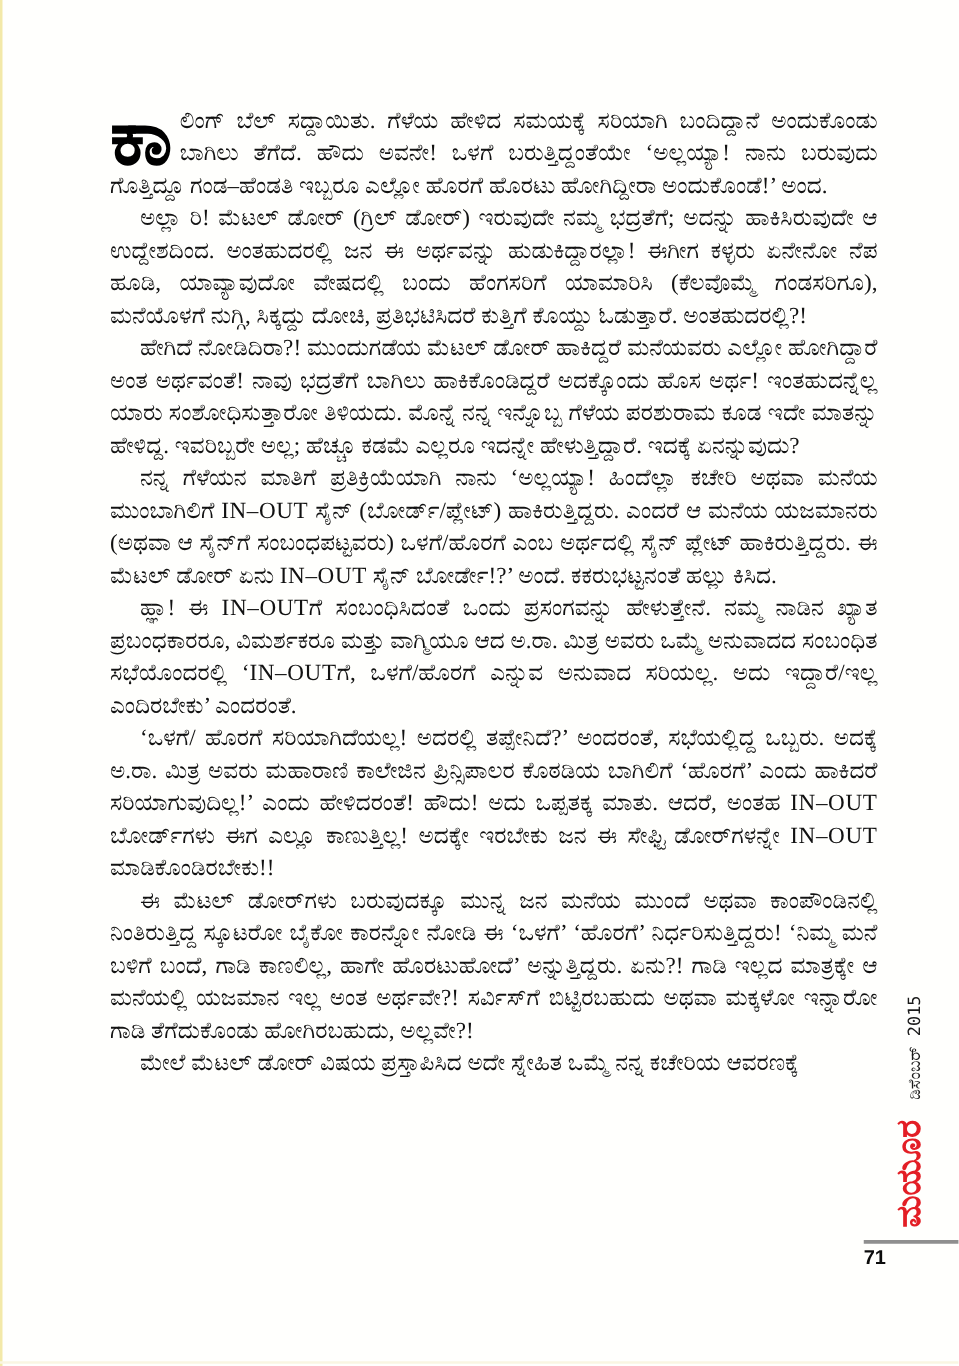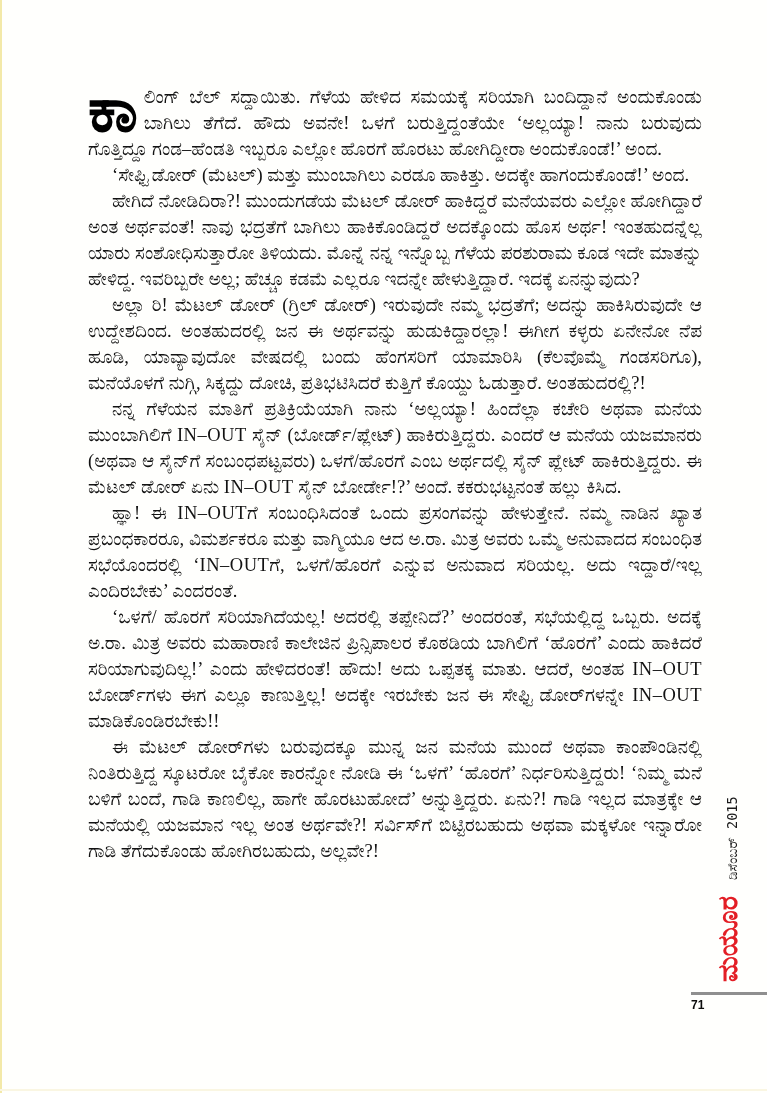--- a/index.html
+++ b/index.html
@@ -89,44 +89,44 @@
   
   .pagenum-box {
     position: absolute;
     left: 691px;
     top: 992px;
     width: 76px;
     border-top: 3px solid #8f8f8f;
     padding-top: 3px;
   }
   .pagenum {
-    font-size: 12px;
+    font-size: 16px;
     font-weight: bold;
     color: #0c0c0c;
     font-family: "Liberation Sans", sans-serif;
   }
 </style>
 </head>
 <body>
 
 <div class="page">
 
   <div class="edge-left"></div>
   <div class="edge-bottom"></div>
 
   <div class="article">
 
   <p class=""><span class="dropcap">ಕಾ</span><span>ಲಿಂಗ್ ಬೆಲ್ ಸದ್ದಾಯಿತು. ಗೆಳೆಯ ಹೇಳಿದ ಸಮಯಕ್ಕೆ ಸರಿಯಾಗಿ ಬಂದಿದ್ದಾನೆ ಅಂದುಕೊಂಡು ಬಾಗಿಲು ತೆಗೆದೆ. ಹೌದು ಅವನೇ! ಒಳಗೆ ಬರುತ್ತಿದ್ದಂತೆಯೇ ‘ಅಲ್ಲಯ್ಯಾ! ನಾನು ಬರುವುದು ಗೊತ್ತಿದ್ದೂ ಗಂಡ–ಹೆಂಡತಿ ಇಬ್ಬರೂ ಎಲ್ಲೋ ಹೊರಗೆ ಹೊರಟು ಹೋಗಿದ್ದೀರಾ ಅಂದುಕೊಂಡೆ!’ ಅಂದ.</span></p>
-      <p class="indent"><span>‘ಸೇಫ್ಟಿ ಡೋರ್ (ಮೆಟಲ್) ಮತ್ತು ಮುಂಬಾಗಿಲು ಎರಡೂ ಹಾಕಿತ್ತು. ಅದಕ್ಕೇ ಹಾಗಂದುಕೊಂಡೆ!’ ಅಂದ.</span></p>
+      <p class="indent"><span>ಅಲ್ಲಾ ರಿ! ಮೆಟಲ್ ಡೋರ್ (ಗ್ರಿಲ್ ಡೋರ್) ಇರುವುದೇ ನಮ್ಮ ಭದ್ರತೆಗೆ; ಅದನ್ನು ಹಾಕಿಸಿರುವುದೇ ಆ ಉದ್ದೇಶದಿಂದ. ಅಂತಹುದರಲ್ಲಿ ಜನ ಈ ಅರ್ಥವನ್ನು ಹುಡುಕಿದ್ದಾರಲ್ಲಾ! ಈಗೀಗ ಕಳ್ಳರು ಏನೇನೋ ನೆಪ ಹೂಡಿ, ಯಾವ್ಯಾವುದೋ ವೇಷದಲ್ಲಿ ಬಂದು ಹೆಂಗಸರಿಗೆ ಯಾಮಾರಿಸಿ (ಕೆಲವೊಮ್ಮೆ ಗಂಡಸರಿಗೂ), ಮನೆಯೊಳಗೆ ನುಗ್ಗಿ, ಸಿಕ್ಕದ್ದು ದೋಚಿ, ಪ್ರತಿಭಟಿಸಿದರೆ ಕುತ್ತಿಗೆ ಕೊಯ್ದು ಓಡುತ್ತಾರೆ. ಅಂತಹುದರಲ್ಲಿ?!</span></p>
       <p class="indent"><span>ಹೇಗಿದೆ ನೋಡಿದಿರಾ?! ಮುಂದುಗಡೆಯ ಮೆಟಲ್ ಡೋರ್ ಹಾಕಿದ್ದರೆ ಮನೆಯವರು ಎಲ್ಲೋ ಹೋಗಿದ್ದಾರೆ ಅಂತ ಅರ್ಥವಂತೆ! ನಾವು ಭದ್ರತೆಗೆ ಬಾಗಿಲು ಹಾಕಿಕೊಂಡಿದ್ದರೆ ಅದಕ್ಕೊಂದು ಹೊಸ ಅರ್ಥ! ಇಂತಹುದನ್ನೆಲ್ಲ ಯಾರು ಸಂಶೋಧಿಸುತ್ತಾರೋ ತಿಳಿಯದು. ಮೊನ್ನೆ ನನ್ನ ಇನ್ನೊಬ್ಬ ಗೆಳೆಯ ಪರಶುರಾಮ ಕೂಡ ಇದೇ ಮಾತನ್ನು ಹೇಳಿದ್ದ. ಇವರಿಬ್ಬರೇ ಅಲ್ಲ; ಹೆಚ್ಚೂ ಕಡಮೆ ಎಲ್ಲರೂ ಇದನ್ನೇ ಹೇಳುತ್ತಿದ್ದಾರೆ. ಇದಕ್ಕೆ ಏನನ್ನುವುದು?</span></p>
-      <p class="indent"><span>ಅಲ್ಲಾ ರಿ! ಮೆಟಲ್ ಡೋರ್ (ಗ್ರಿಲ್ ಡೋರ್) ಇರುವುದೇ ನಮ್ಮ ಭದ್ರತೆಗೆ; ಅದನ್ನು ಹಾಕಿಸಿರುವುದೇ ಆ ಉದ್ದೇಶದಿಂದ. ಅಂತಹುದರಲ್ಲಿ ಜನ ಈ ಅರ್ಥವನ್ನು ಹುಡುಕಿದ್ದಾರಲ್ಲಾ! ಈಗೀಗ ಕಳ್ಳರು ಏನೇನೋ ನೆಪ ಹೂಡಿ, ಯಾವ್ಯಾವುದೋ ವೇಷದಲ್ಲಿ ಬಂದು ಹೆಂಗಸರಿಗೆ ಯಾಮಾರಿಸಿ (ಕೆಲವೊಮ್ಮೆ ಗಂಡಸರಿಗೂ), ಮನೆಯೊಳಗೆ ನುಗ್ಗಿ, ಸಿಕ್ಕದ್ದು ದೋಚಿ, ಪ್ರತಿಭಟಿಸಿದರೆ ಕುತ್ತಿಗೆ ಕೊಯ್ದು ಓಡುತ್ತಾರೆ. ಅಂತಹುದರಲ್ಲಿ?!</span></p>
       <p class="indent"><span>ನನ್ನ ಗೆಳೆಯನ ಮಾತಿಗೆ ಪ್ರತಿಕ್ರಿಯೆಯಾಗಿ ನಾನು ‘ಅಲ್ಲಯ್ಯಾ! ಹಿಂದೆಲ್ಲಾ ಕಚೇರಿ ಅಥವಾ ಮನೆಯ ಮುಂಬಾಗಿಲಿಗೆ </span><span class="latin-bold">IN–OUT</span><span> ಸೈನ್ (ಬೋರ್ಡ್/ಪ್ಲೇಟ್) ಹಾಕಿರುತ್ತಿದ್ದರು. ಎಂದರೆ ಆ ಮನೆಯ ಯಜಮಾನರು (ಅಥವಾ ಆ ಸೈನ್‌ಗೆ ಸಂಬಂಧಪಟ್ಟವರು) ಒಳಗೆ/ಹೊರಗೆ ಎಂಬ ಅರ್ಥದಲ್ಲಿ ಸೈನ್ ಪ್ಲೇಟ್ ಹಾಕಿರುತ್ತಿದ್ದರು. ಈ ಮೆಟಲ್ ಡೋರ್ ಏನು </span><span class="latin-bold">IN–OUT</span><span> ಸೈನ್ ಬೋರ್ಡೇ!?’ ಅಂದೆ. ಕಕರುಭಟ್ಟನಂತೆ ಹಲ್ಲು ಕಿಸಿದ.</span></p>
       <p class="indent"><span>ಹ್ಞಾ! ಈ </span><span class="latin-bold">IN–OUT</span><span>ಗೆ ಸಂಬಂಧಿಸಿದಂತೆ ಒಂದು ಪ್ರಸಂಗವನ್ನು ಹೇಳುತ್ತೇನೆ. ನಮ್ಮ ನಾಡಿನ ಖ್ಯಾತ ಪ್ರಬಂಧಕಾರರೂ, ವಿಮರ್ಶಕರೂ ಮತ್ತು ವಾಗ್ಮಿಯೂ ಆದ ಅ.ರಾ. ಮಿತ್ರ ಅವರು ಒಮ್ಮೆ ಅನುವಾದದ ಸಂಬಂಧಿತ ಸಭೆಯೊಂದರಲ್ಲಿ ‘</span><span class="latin-bold">IN–OUT</span><span>ಗೆ, ಒಳಗೆ/ಹೊರಗೆ ಎನ್ನುವ ಅನುವಾದ ಸರಿಯಲ್ಲ. ಅದು ಇದ್ದಾರೆ/ಇಲ್ಲ ಎಂದಿರಬೇಕು’ ಎಂದರಂತೆ.</span></p>
       <p class="indent"><span>‘ಒಳಗೆ/ ಹೊರಗೆ ಸರಿಯಾಗಿದೆಯಲ್ಲ! ಅದರಲ್ಲಿ ತಪ್ಪೇನಿದೆ?’ ಅಂದರಂತೆ, ಸಭೆಯಲ್ಲಿದ್ದ ಒಬ್ಬರು. ಅದಕ್ಕೆ ಅ.ರಾ. ಮಿತ್ರ ಅವರು ಮಹಾರಾಣಿ ಕಾಲೇಜಿನ ಪ್ರಿನ್ಸಿಪಾಲರ ಕೊಠಡಿಯ ಬಾಗಿಲಿಗೆ ‘ಹೊರಗೆ’ ಎಂದು ಹಾಕಿದರೆ ಸರಿಯಾಗುವುದಿಲ್ಲ!’ ಎಂದು ಹೇಳಿದರಂತೆ! ಹೌದು! ಅದು ಒಪ್ಪತಕ್ಕ ಮಾತು. ಆದರೆ, ಅಂತಹ </span><span class="latin-bold">IN–OUT</span><span> ಬೋರ್ಡ್‌ಗಳು ಈಗ ಎಲ್ಲೂ ಕಾಣುತ್ತಿಲ್ಲ! ಅದಕ್ಕೇ ಇರಬೇಕು ಜನ ಈ ಸೇಫ್ಟಿ ಡೋರ್‌ಗಳನ್ನೇ </span><span class="latin-bold">IN–OUT</span><span> ಮಾಡಿಕೊಂಡಿರಬೇಕು!!</span></p>
       <p class="indent"><span>ಈ ಮೆಟಲ್ ಡೋರ್‌ಗಳು ಬರುವುದಕ್ಕೂ ಮುನ್ನ ಜನ ಮನೆಯ ಮುಂದೆ ಅಥವಾ ಕಾಂಪೌಂಡಿನಲ್ಲಿ ನಿಂತಿರುತ್ತಿದ್ದ ಸ್ಕೂಟರೋ ಬೈಕೋ ಕಾರನ್ನೋ ನೋಡಿ ಈ ‘ಒಳಗೆ’ ‘ಹೊರಗೆ’ ನಿರ್ಧರಿಸುತ್ತಿದ್ದರು! ‘ನಿಮ್ಮ ಮನೆ ಬಳಿಗೆ ಬಂದೆ, ಗಾಡಿ ಕಾಣಲಿಲ್ಲ, ಹಾಗೇ ಹೊರಟುಹೋದೆ’ ಅನ್ನುತ್ತಿದ್ದರು. ಏನು?! ಗಾಡಿ ಇಲ್ಲದ ಮಾತ್ರಕ್ಕೇ ಆ ಮನೆಯಲ್ಲಿ ಯಜಮಾನ ಇಲ್ಲ ಅಂತ ಅರ್ಥವೇ?! ಸರ್ವಿಸ್‌ಗೆ ಬಿಟ್ಟಿರಬಹುದು ಅಥವಾ ಮಕ್ಕಳೋ ಇನ್ನಾರೋ ಗಾಡಿ ತೆಗೆದುಕೊಂಡು ಹೋಗಿರಬಹುದು, ಅಲ್ಲವೇ?!</span></p>
+      <p class="indent"><span>ಮೇಲೆ ಮೆಟಲ್ ಡೋರ್ ವಿಷಯ ಪ್ರಸ್ತಾಪಿಸಿದ ಅದೇ ಸ್ನೇಹಿತ ಒಮ್ಮೆ ನನ್ನ ಕಚೇರಿಯ ಆವರಣಕ್ಕೆ</span></p>
     </div>
 
   <div class="spine">
     <span class="mag-title">ಮಯೂರ</span>
     <span class="issue-date">ಡಿಸೆಂಬರ್ 2015</span>
   </div>
 
   <div class="pagenum-box">
     <div class="pagenum">71</div>
   </div>

